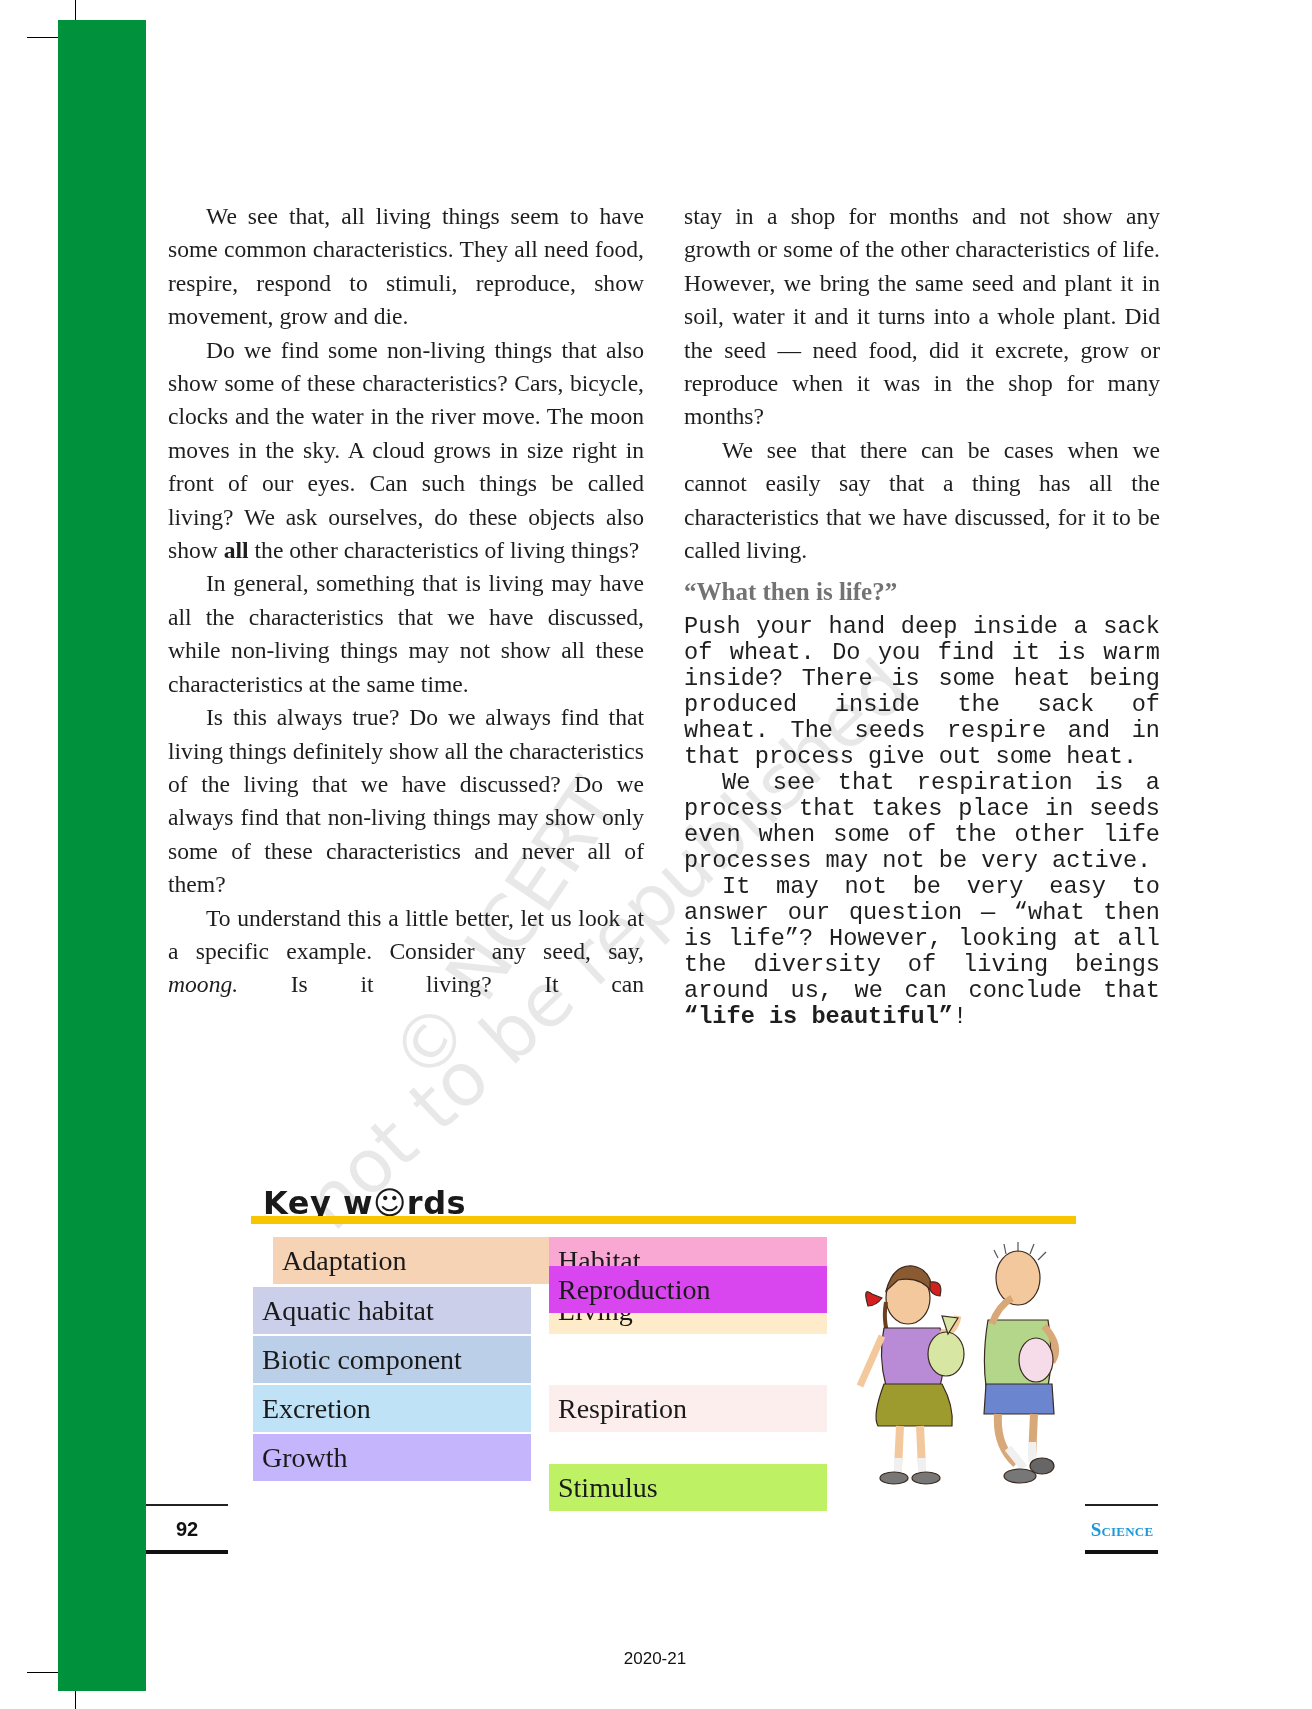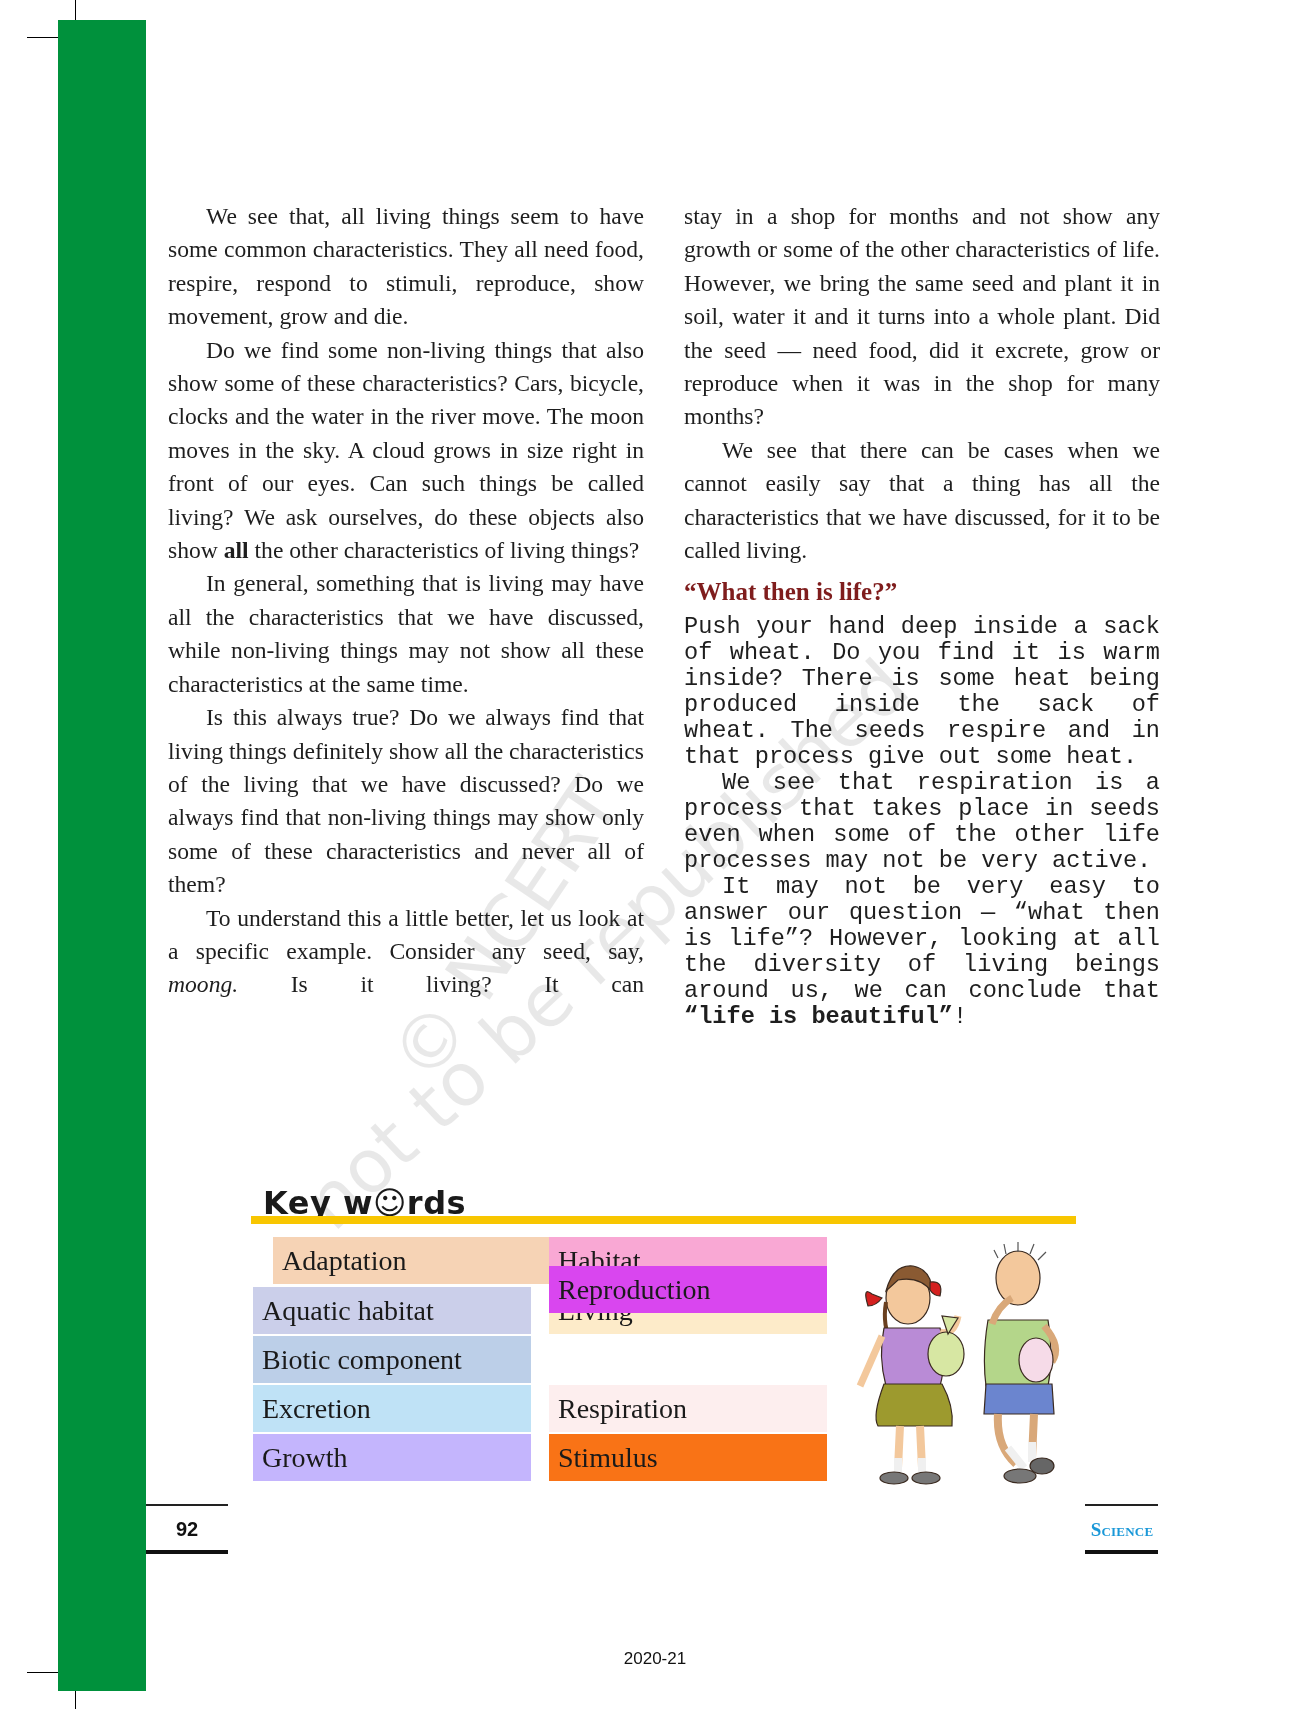--- a/index.html
+++ b/index.html
@@ -8,21 +8,21 @@
     background:#ffffff; font-family:"Liberation Serif","DejaVu Serif",serif; color:#1e1e1e;
   }
   .crop { position:absolute; background:#000; }
   .green-bar { position:absolute; left:58px; top:20px; width:88px; height:1671px; background:#00913c; }
   .col { position:absolute; top:200px; width:476px; font-size:23.6px; line-height:33.4px; text-align:justify; }
   .col p { margin:0; text-indent:38px; }
   .col p.noindent { text-indent:0; }
   .col-left { left:168px; }
   .col-right { left:684px; }
   .col-right .sec2 { line-height:26px;font-family:Liberation Mono, monospace; }
-  .heading { color:#7f1d1d; font-weight:bold; font-size:25px; margin:9px 0 6px 0; line-height:32px; }
+  .heading { color:#737373; font-weight:bold; font-size:25px; margin:9px 0 6px 0; line-height:32px; }
   b { font-weight:bold; }
   i { font-style:italic; }
   .watermark { position:absolute; color:rgba(0,0,0,0.09); font-family:"DejaVu Sans",sans-serif; white-space:nowrap; transform-origin:left bottom; pointer-events:none; }
   .wm1 { left:445px; top:1010px; font-size:74px; transform:rotate(-56deg); }
   .wm2 { left:345px; top:1160px; font-size:74px; transform:rotate(-43deg); }
   .kw-title { position:absolute; left:263px; top:1188px; font-family:"DejaVu Sans",sans-serif; font-weight:bold; font-size:32px; color:#1a1a1a; letter-spacing:0.5px; line-height:30px; }
   .kw-line { position:absolute; left:251px; top:1216px; width:825px; height:8px; background:#f8c600; }
   .kw-cell { position:absolute; height:47px; width:278px; font-size:28px; line-height:47px; padding-left:9px; box-sizing:border-box; color:#1a1a1a; }
   .illus { position:absolute; left:848px; top:1236px; width:230px; height:250px; }
   .pg-line-thin { position:absolute; height:2px; background:#222; }
@@ -69,21 +69,21 @@
 <div class="kw-cell" style="left:253px;top:1237px;background:#f6d3b5;margin-left:20px;">Adaptation</div>
 <div class="kw-cell" style="left:253px;top:1287px;background:#cbcfea;">Aquatic habitat</div>
 <div class="kw-cell" style="left:253px;top:1336px;background:#bccfe8;">Biotic component</div>
 <div class="kw-cell" style="left:253px;top:1385px;background:#bfe2f6;">Excretion</div>
 <div class="kw-cell" style="left:253px;top:1434px;background:#c4b5fd;">Growth</div>
 
 <div class="kw-cell" style="left:549px;top:1237px;background:#f9a8d4;">Habitat</div>
 <div class="kw-cell" style="left:549px;top:1287px;background:#fdebc9;">Living</div>
 <div class="kw-cell" style="left:549px;top:1266px;background:#d946ef;">Reproduction</div>
 <div class="kw-cell" style="left:549px;top:1385px;background:#fdeeee;">Respiration</div>
-<div class="kw-cell" style="left:549px;top:1434px;background:#f97316;">Stimulus</div>
+<div class="kw-cell" style="left:549px;top:1464px;background:#bef264;">Stimulus</div>
 
 <svg class="illus" viewBox="0 0 230 250" xmlns="http://www.w3.org/2000/svg">
 
   <g stroke="#3a2a20" stroke-width="1.2">
     <ellipse cx="60" cy="62" rx="22" ry="26" fill="#f3c89c"></ellipse>
     <path d="M38 55 Q45 28 65 30 Q84 34 84 56 Q72 40 50 44 Z" fill="#8a5a32"></path>
     <path d="M24 58 Q14 50 20 70 Q28 70 34 62 Z" fill="#d4201f"></path>
     <path d="M82 46 Q96 44 92 60 Q86 60 82 54 Z" fill="#d4201f"></path>
     <path d="M38 66 Q34 90 44 108" fill="none" stroke="#6a4020" stroke-width="4"></path>
     <path d="M36 92 Q30 120 38 150 L92 150 Q100 120 92 92 Z" fill="#b98bd6"></path>

